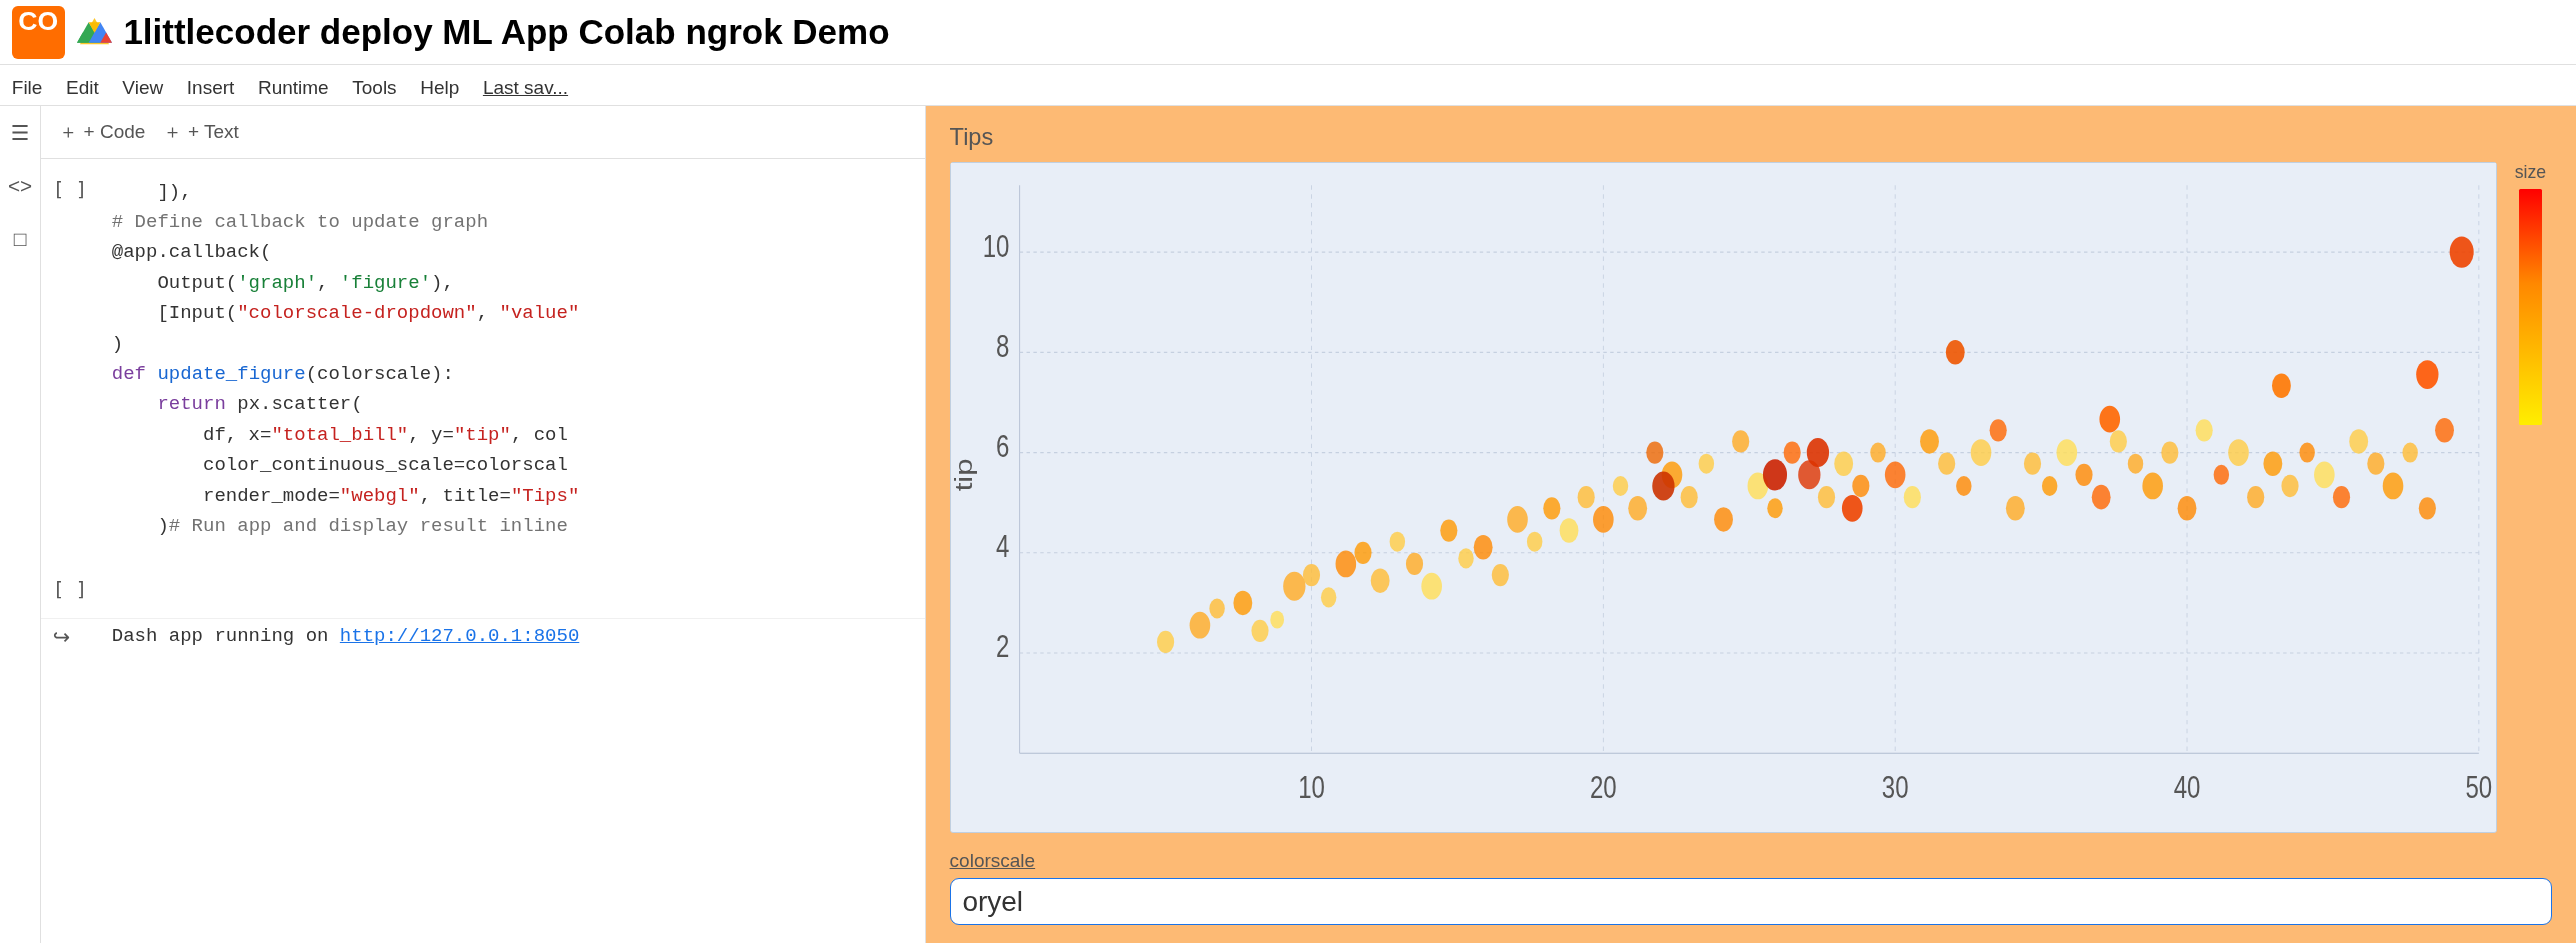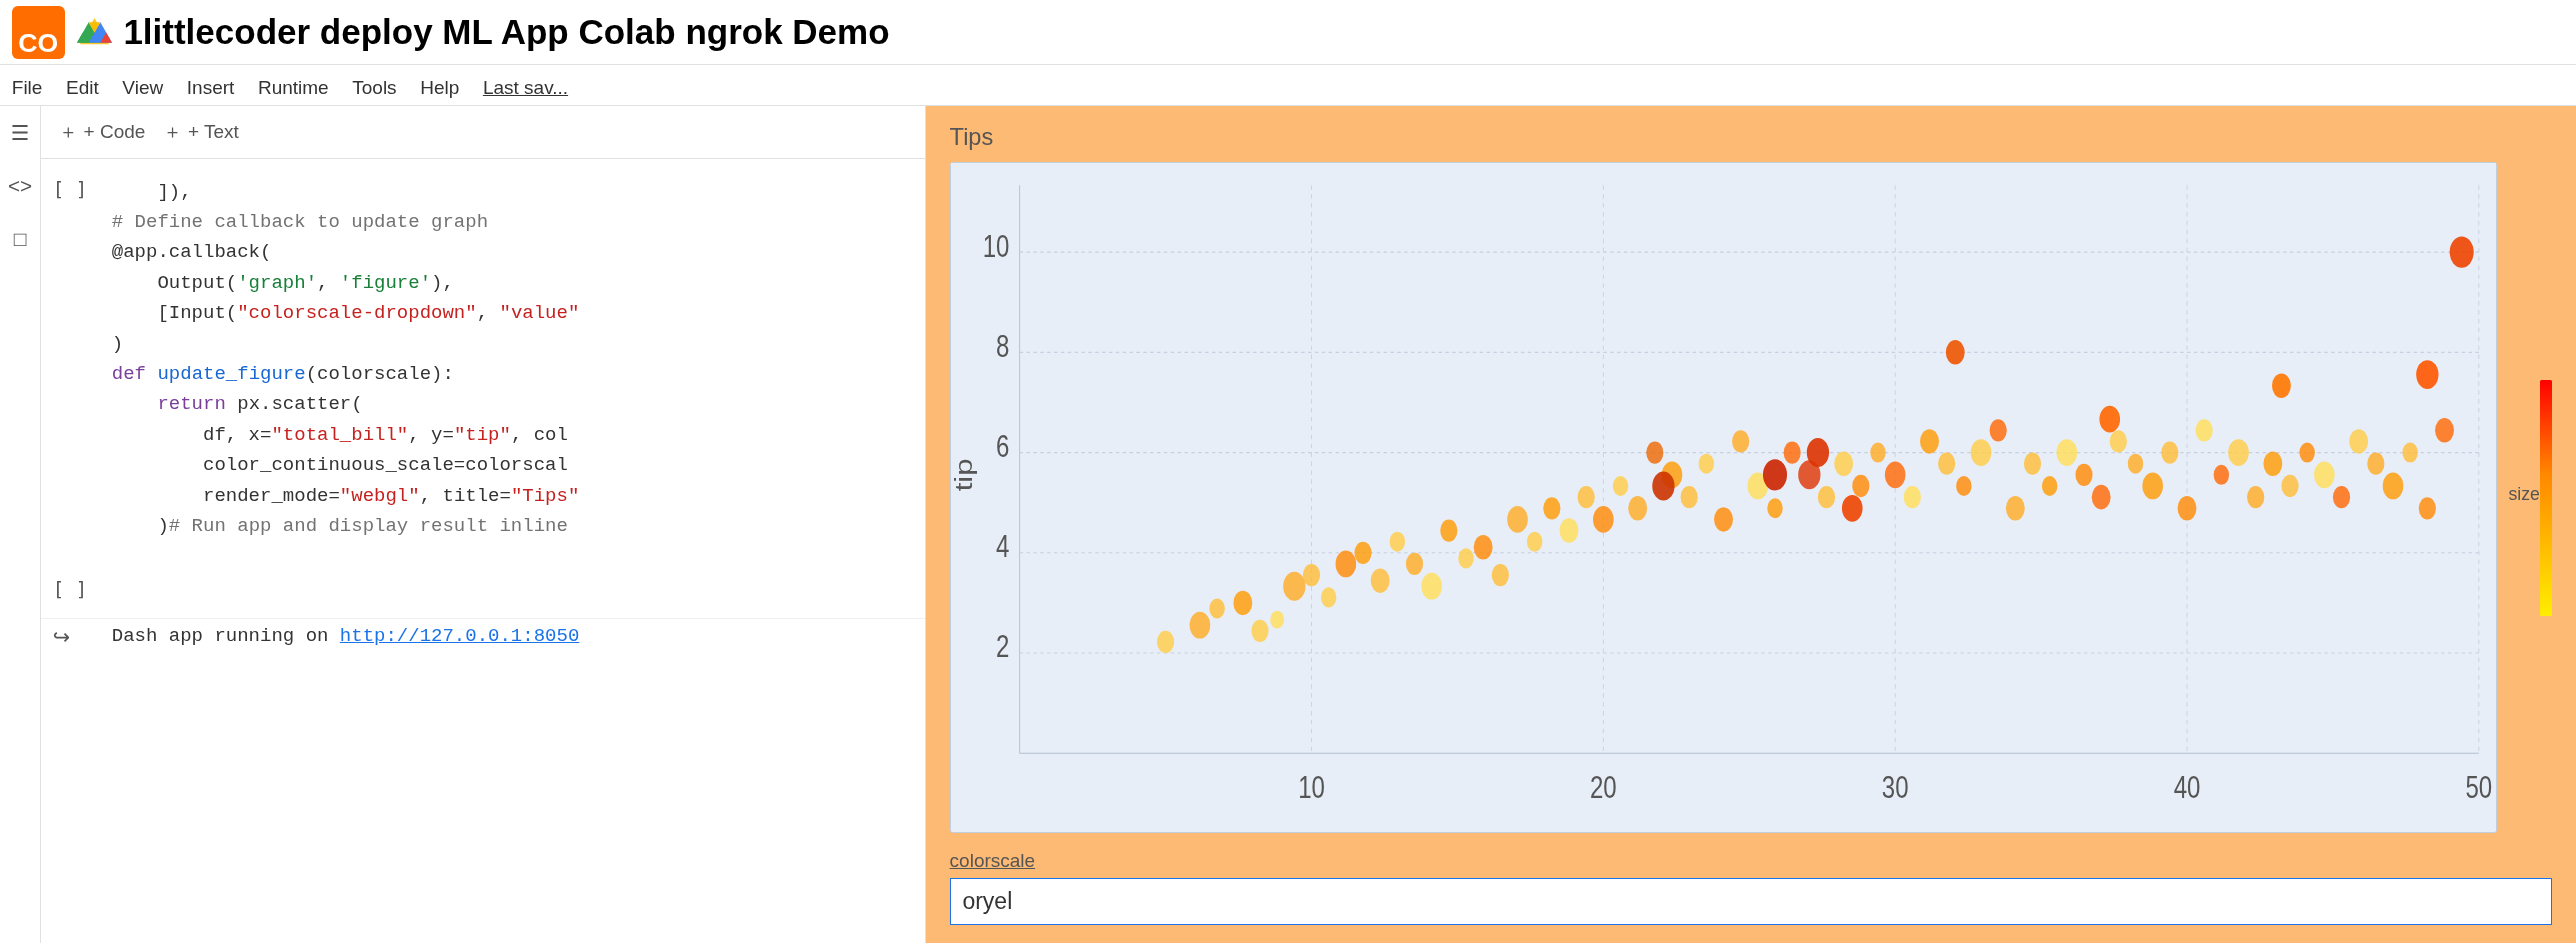--- a/index.html
+++ b/index.html
@@ -1,20 +1,20 @@
 <!DOCTYPE html>
 <html style="font-size:11.8px"><head>
   <meta charset="utf-8">
   <style>
     * { margin: 0; padding: 0; box-sizing: border-box; }
     body { font-family: Arial, sans-serif; background: #fff; width: 2576px; height: 943px; overflow: hidden; display: flex; flex-direction: column; }
 
     
     .header { display: flex; align-items: center; padding: 8.9px 11.8px; border-bottom: 0.7px solid #e0e0e0; height: 65px; gap: 11.8px; }
-    .logo-co { width: 53px; height: 53px; background: #FF6D00; border-radius: 5.9px; display: flex; align-items: flex-end; justify-content: center; font-size: 26.6px; font-weight: bold; color: #fff; flex-shrink: 0; }
+    .logo-co { width: 53px; height: 53px; background: #FF6D00; border-radius: 5.9px; display: flex; align-items: flex-start; justify-content: center; font-size: 26.6px; font-weight: bold; color: #fff; flex-shrink: 0; }
     .drive-icon { width: 35px; height: 35px; flex-shrink: 0; }
     .header-title { font-size: 23.6px; color: #333; flex: 1; white-space: nowrap; overflow: hidden; text-overflow: ellipsis; }
     .header-title-right { font-size: 35px; font-weight: bold; color: #000; flex: 2; }
     .menu-bar { display: flex; align-items: center; gap: 23.6px; padding: 5.9px 11.8px 0 11.8px; font-size: 19px; color: #333; border-bottom: 0.7px solid #e0e0e0; height: 41px; }
     .menu-item { cursor: pointer; }
     .menu-item.underlined { text-decoration: underline; }
 
     
     .main { display: flex; flex: 1; overflow: hidden; }
 
@@ -43,31 +43,31 @@
     .output-cell { display: flex; align-items: flex-start; padding: 5.9px 11.8px; border-top: 0.7px solid #f0f0f0; }
     .output-icon { font-size: 20.7px; color: #555; width: 59px; flex-shrink: 0; }
     .output-text { font-family: 'Courier New', monospace; font-size: 19px; color: #333; }
     .output-link { color: #1a73e8; text-decoration: underline; cursor: pointer; }
 
     
     .viz-panel { flex: 1; display: flex; flex-direction: column; padding: 17.7px 23.6px; background: #fdba74; }
     .viz-title { font-size: 23.6px; color: #555; margin-bottom: 11.8px; }
     .chart-area { flex: 1; display: flex; gap: 11.8px; }
     .chart-container { flex: 1; background: #e8eef7; border: 0.7px solid #c0cfe0; position: relative; border-radius: 3px; }
-    .colorbar { width: 44px; display: flex; flex-direction: row; align-items: center; }
+    .colorbar { width: 44px; display: flex; flex-direction: column; align-items: center; }
     .colorbar-label { font-size: 17.7px; color: #555; margin-bottom: 5.9px; }
     .colorbar-gradient { width: 23.6px; height: 236px; background: linear-gradient(to bottom, #ff0000, #ff4400, #ff8800, #ffaa00, #ffcc00, #ffee00); border-radius: 1.5px; }
 
     
     .chart-svg { width: 100%; height: 100%; }
 
     
     .colorscale-section { margin-top: 17.7px; }
     .colorscale-label { font-size: 19px; color: #555; margin-bottom: 5.9px; text-decoration: underline; }
-    .colorscale-input { width: 100%; height: 47px; border: 1.5px solid #1a73e8; border-radius: 0; padding: 0 11.8px; font-size: 23px; color: #333; outline: none; }
+    .colorscale-input { width: 100%; height: 47px; border: 1.5px solid #1a73e8; border-radius: 9px; padding: 0 11.8px; font-size: 28px; color: #333; outline: none; }
   </style>
 </head>
 <body>
 
 <div class="header">
   <div class="logo-co">
     <span>CO</span>
   </div>
 
   <svg class="drive-icon" viewBox="0 0 48 48">

